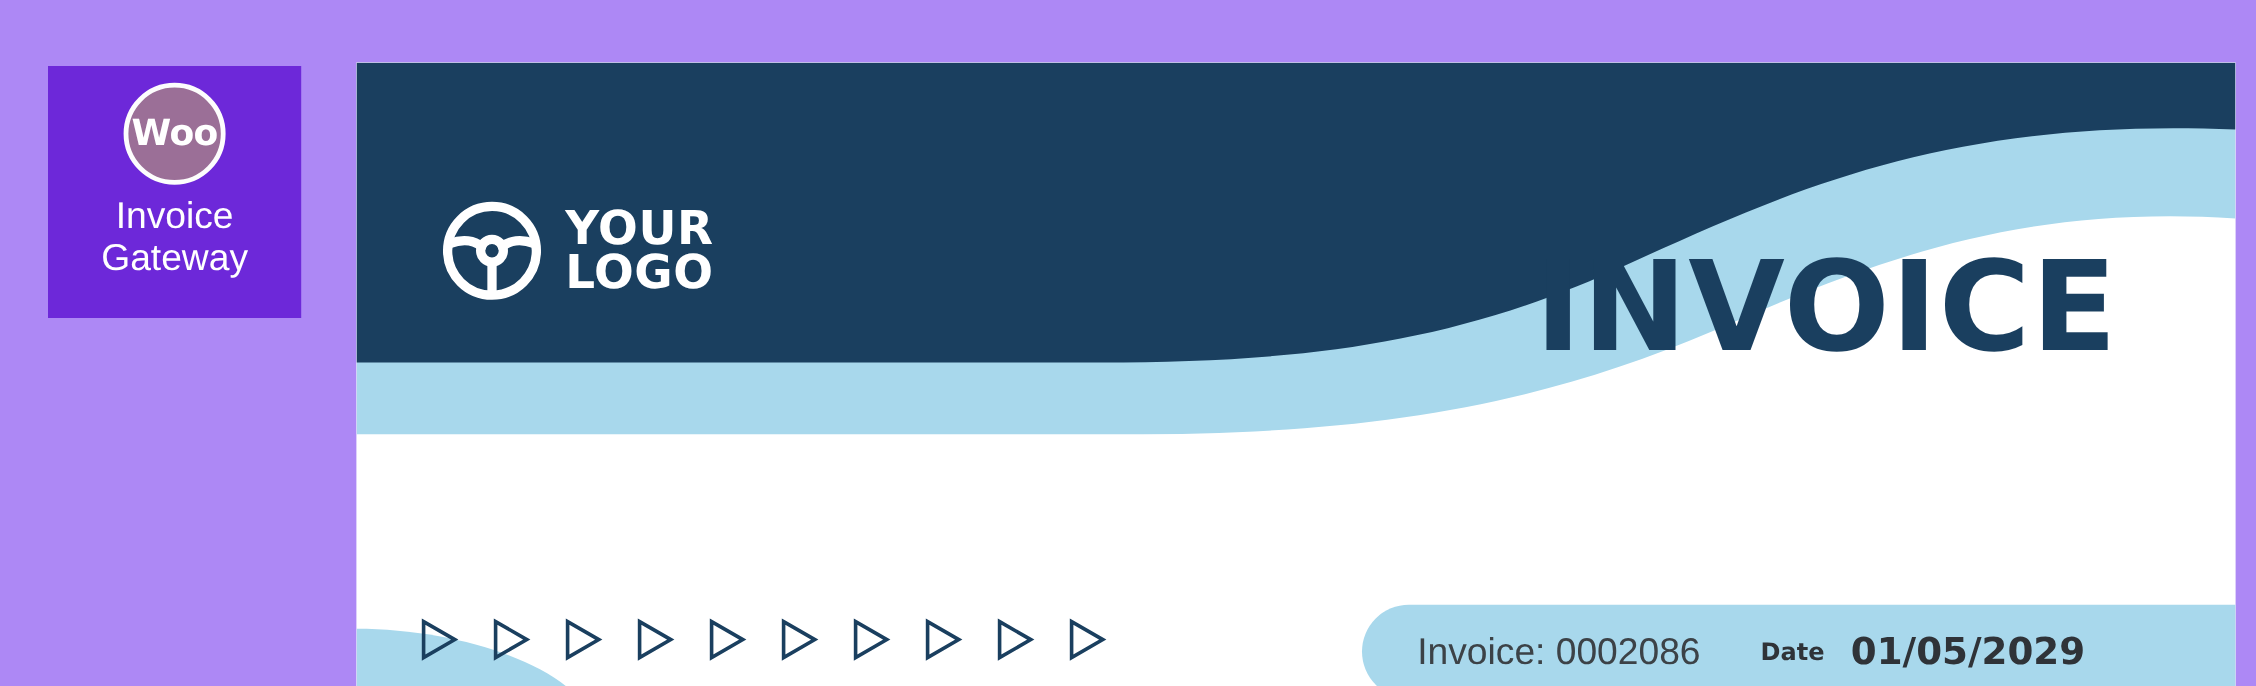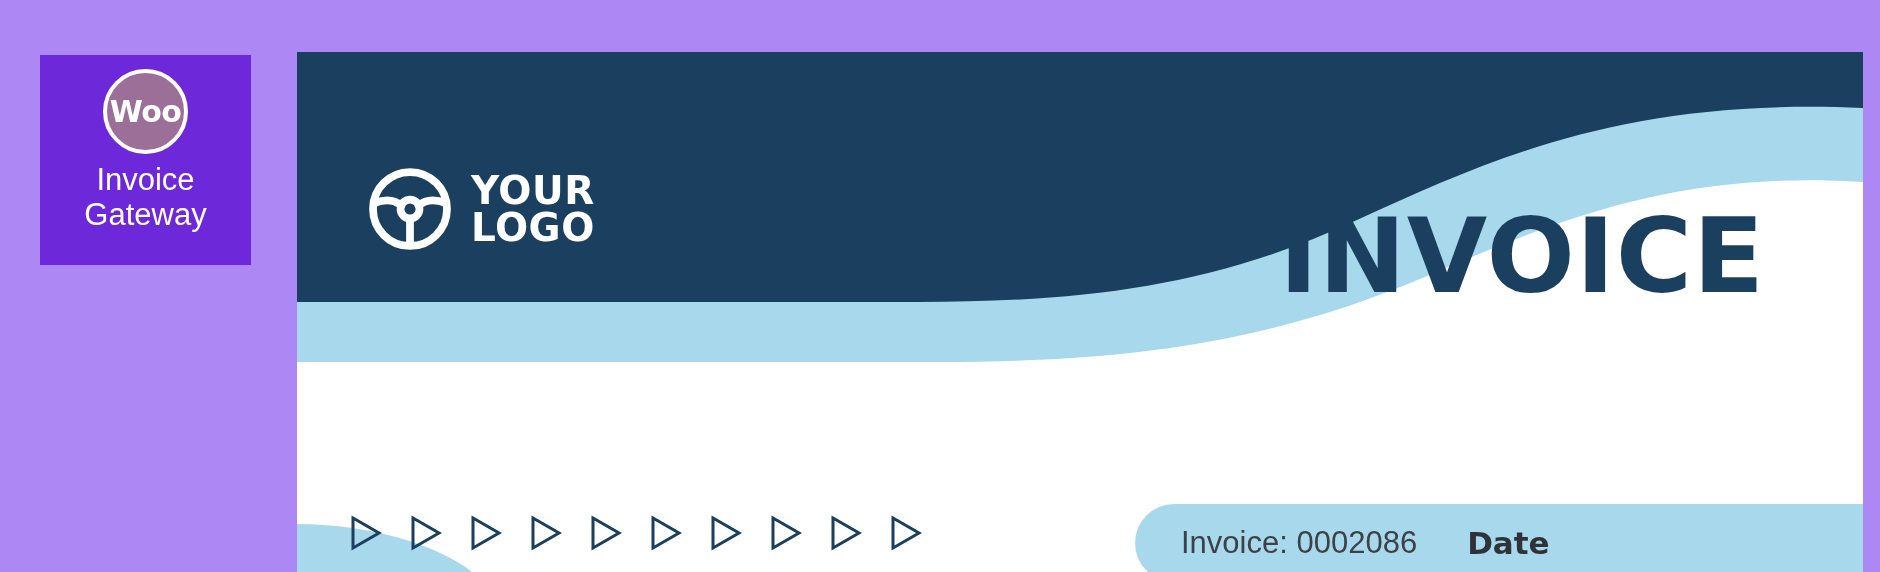--- a/index.html
+++ b/index.html
@@ -161,21 +161,21 @@
   #meta-pill .meta-invoice {
     color: #3c4247;
     font-size: 31px;
     font-weight: 400;
     white-space: nowrap;
     font-family: "Liberation Sans", sans-serif;
   }
   #meta-pill .meta-date-label {
     margin-left: 50px;
     color: #2f3338;
-    font-size: 31px;
+    font-size: 20px;
     font-weight: 700;
     white-space: nowrap;
     font-family: "DejaVu Sans", sans-serif;
   }
   #meta-pill .meta-date-value {
     margin-left: 22px;
     color: #2f3338;
     font-size: 31px;
     font-weight: 700;
     white-space: nowrap;
@@ -262,16 +262,17 @@
           <path d="M4,4 L30,19 L4,34 Z" fill="none" stroke="#1a3f5f" stroke-width="3" stroke-linejoin="miter"></path>
         </svg>
       <svg class="tri-icon" width="34" height="38" viewBox="0 0 34 38">
           <path d="M4,4 L30,19 L4,34 Z" fill="none" stroke="#1a3f5f" stroke-width="3" stroke-linejoin="miter"></path>
         </svg>
     </div>
 
     <div id="meta-pill">
       <span class="meta-invoice">Invoice: 0002086</span>
       <span class="meta-date-label">Date</span>
+      <span class="meta-date-value">01/05/2029</span>
     </div>
 
   </div>
 </div>
 
 </body></html>

